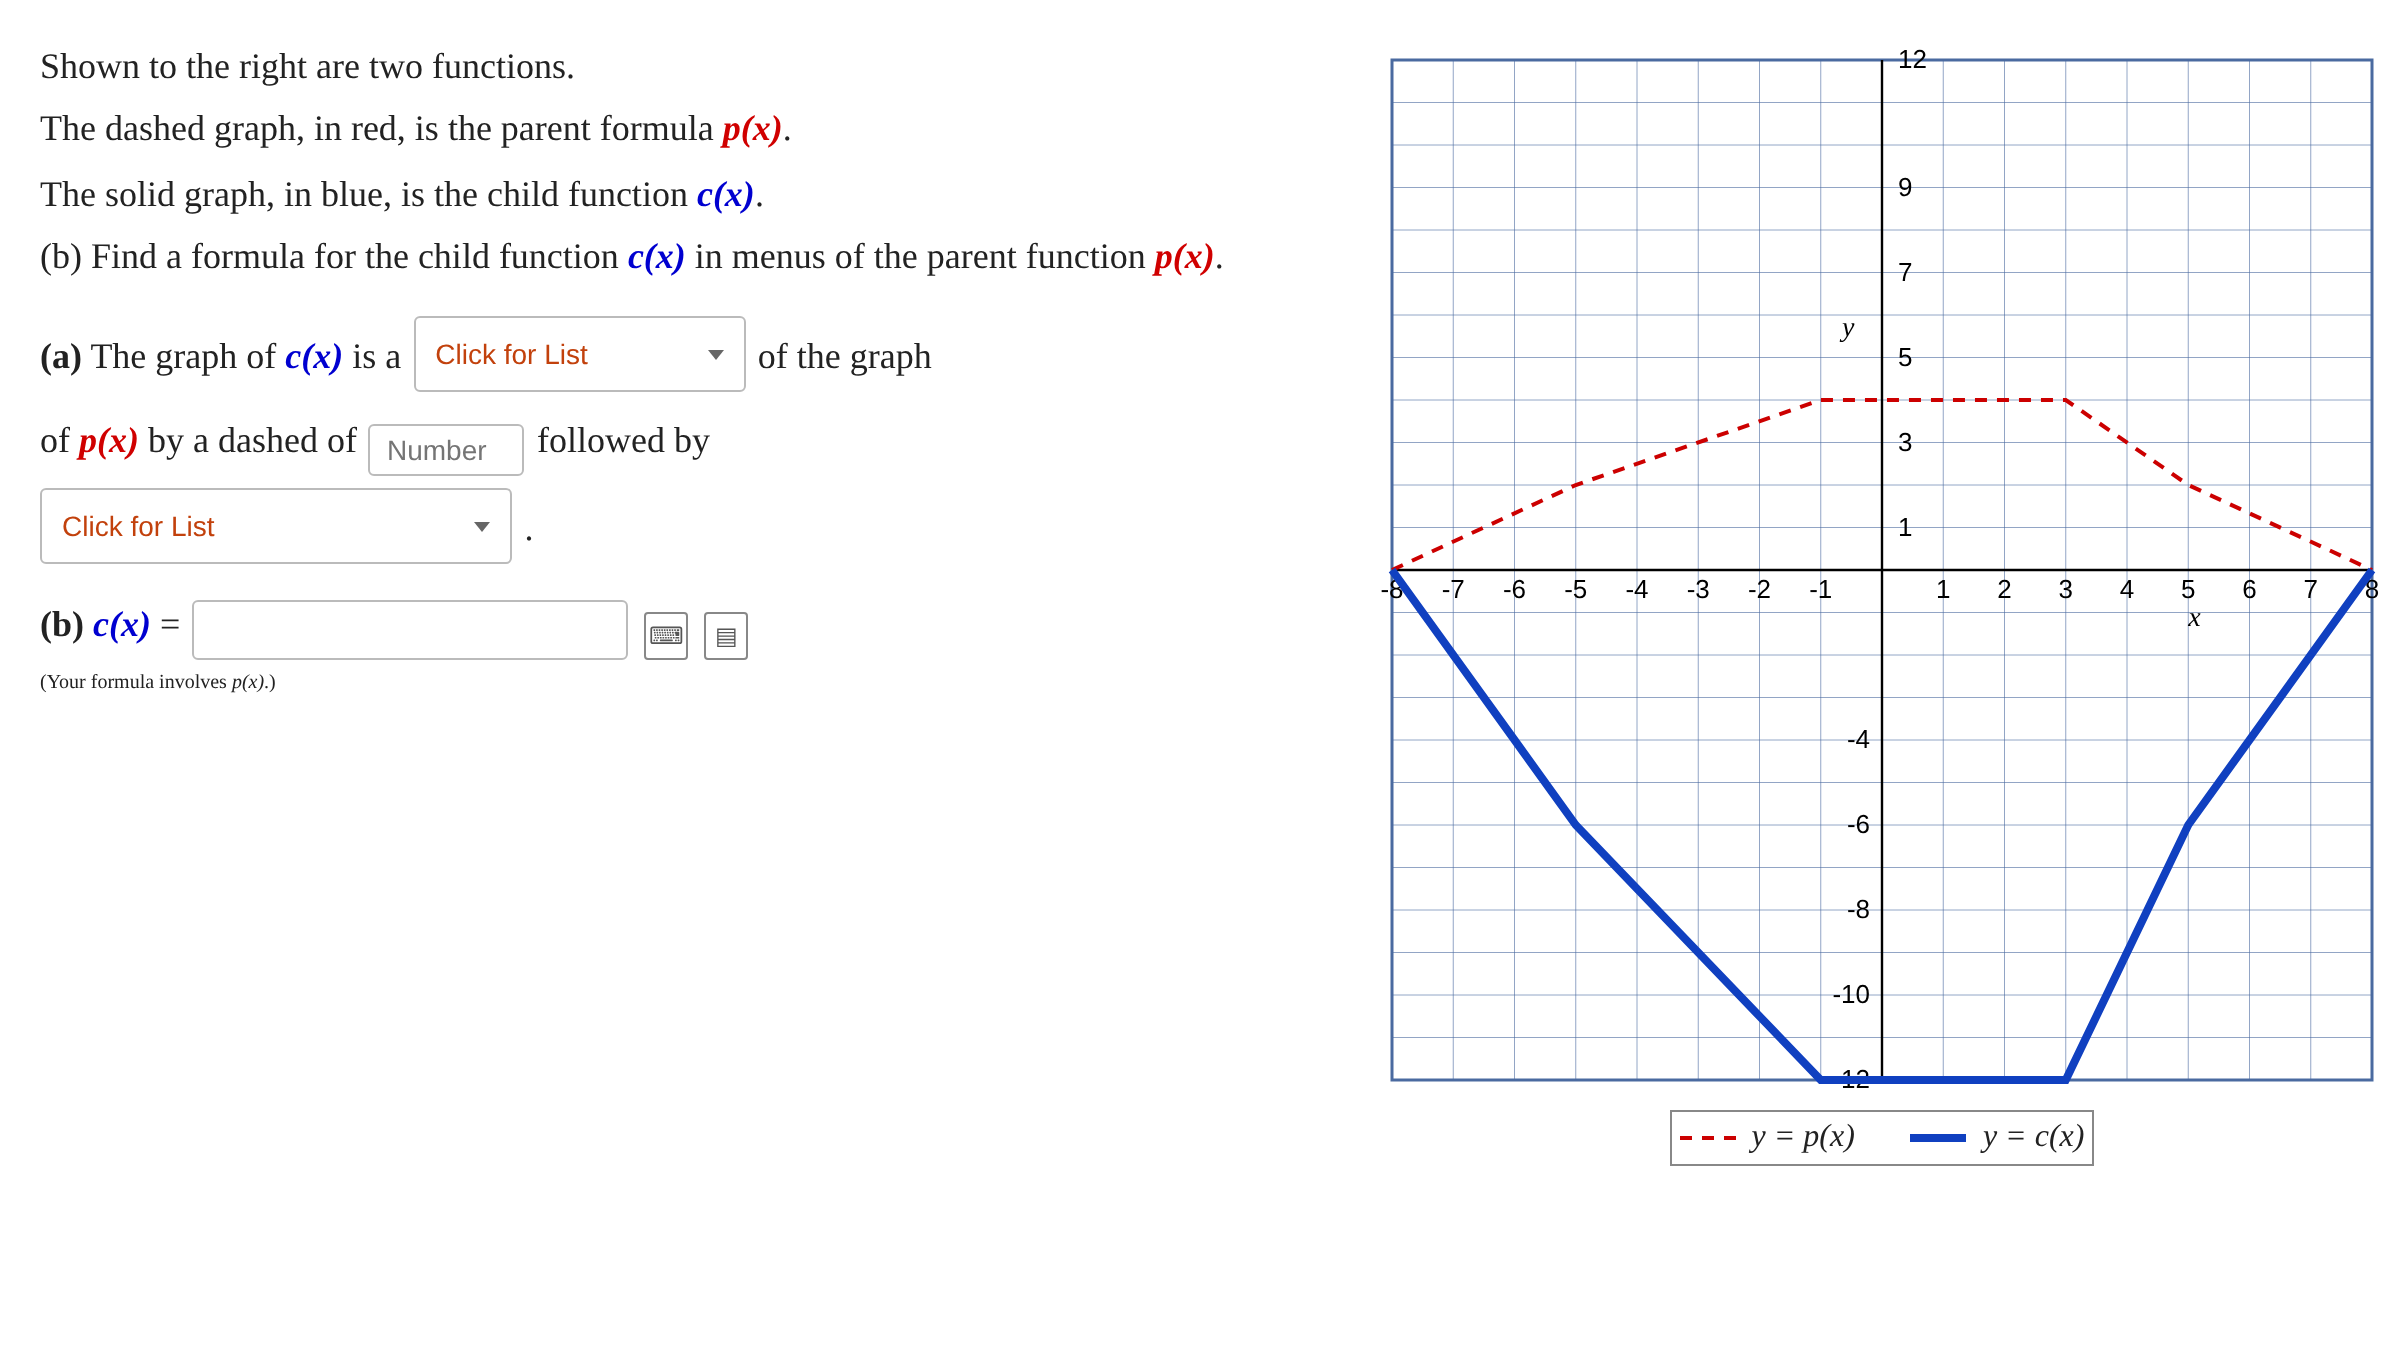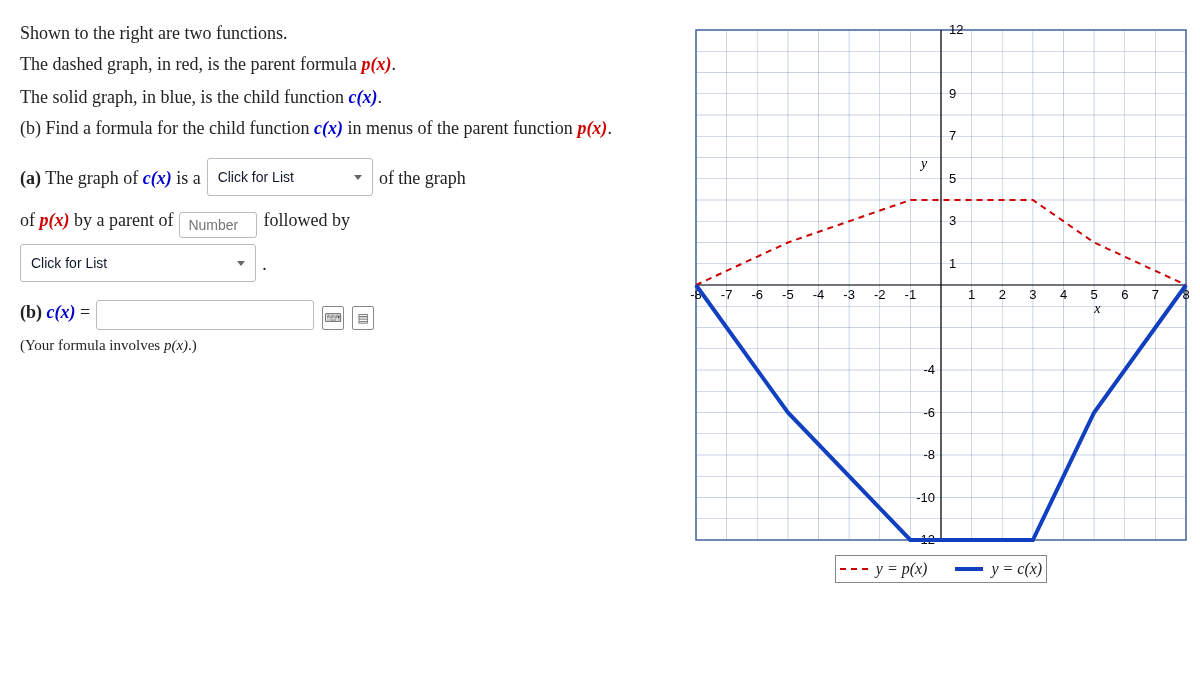--- a/index.html
+++ b/index.html
@@ -31,21 +31,21 @@
   .section { margin-top: 6px; }
   .inline-row { display: flex; align-items: flex-end; flex-wrap: wrap; gap: 6px; margin-top: 16px; line-height: 2; }
   .dropdown {
     display: inline-flex;
     align-items: center;
     border: 1px solid #bbb;
     border-radius: 3px;
     padding: 4px 10px;
     font-family: Arial, sans-serif;
     font-size: 14px;
-    color: #0f172a;
+    color: #c2410c;
     background: #fff;
     gap: 60px;
     cursor: pointer;
   }
   .dropdown.small { gap: 130px; }
   .caret {
     width: 0; height: 0;
     border-left: 4px solid transparent;
     border-right: 4px solid transparent;
     border-top: 5px solid #666;
@@ -72,21 +72,21 @@
     width: 20px; height: 22px;
     border: 1px solid #888;
     border-radius: 2px;
     align-items: center;
     justify-content: center;
     font-size: 12px;
     color: #555;
     cursor: pointer;
     margin-left: 2px;
   }
-  .hint { font-size: 15px; margin-top: 4px; }
+  .hint { font-size: 10px; margin-top: 4px; }
   svg { display: block; }
   .legend-box {
     border: 1px solid #888;
     padding: 4px 4px;
     display: inline-flex;
     align-items: center;
     gap: 8px;
     font-style: italic;
     font-size: 16px;
   }
@@ -121,21 +121,21 @@
     <div class="inline-row">
       <span><b>(a)</b> <span>The graph of </span><span class="blue">c(x)</span><span> is a </span></span>
       <span class="dropdown">
         <span>Click for List</span>
         <span class="caret"></span>
       </span>
       <span>of the graph</span>
     </div>
 
     <div class="inline-row" style="margin-top:6px;">
-      <span><span>of </span><span class="red">p(x)</span><span> by a parent of </span></span>
+      <span><span>of </span><span class="red">p(x)</span><span> by a dashed of </span></span>
       <input class="numinput" placeholder="Number" style="">
       <span> followed by</span>
     </div>
 
     <div class="inline-row" style="margin-top:6px;">
       <span class="dropdown small">
         <span>Click for List</span>
         <span class="caret"></span>
       </span>
       <span>.</span>

